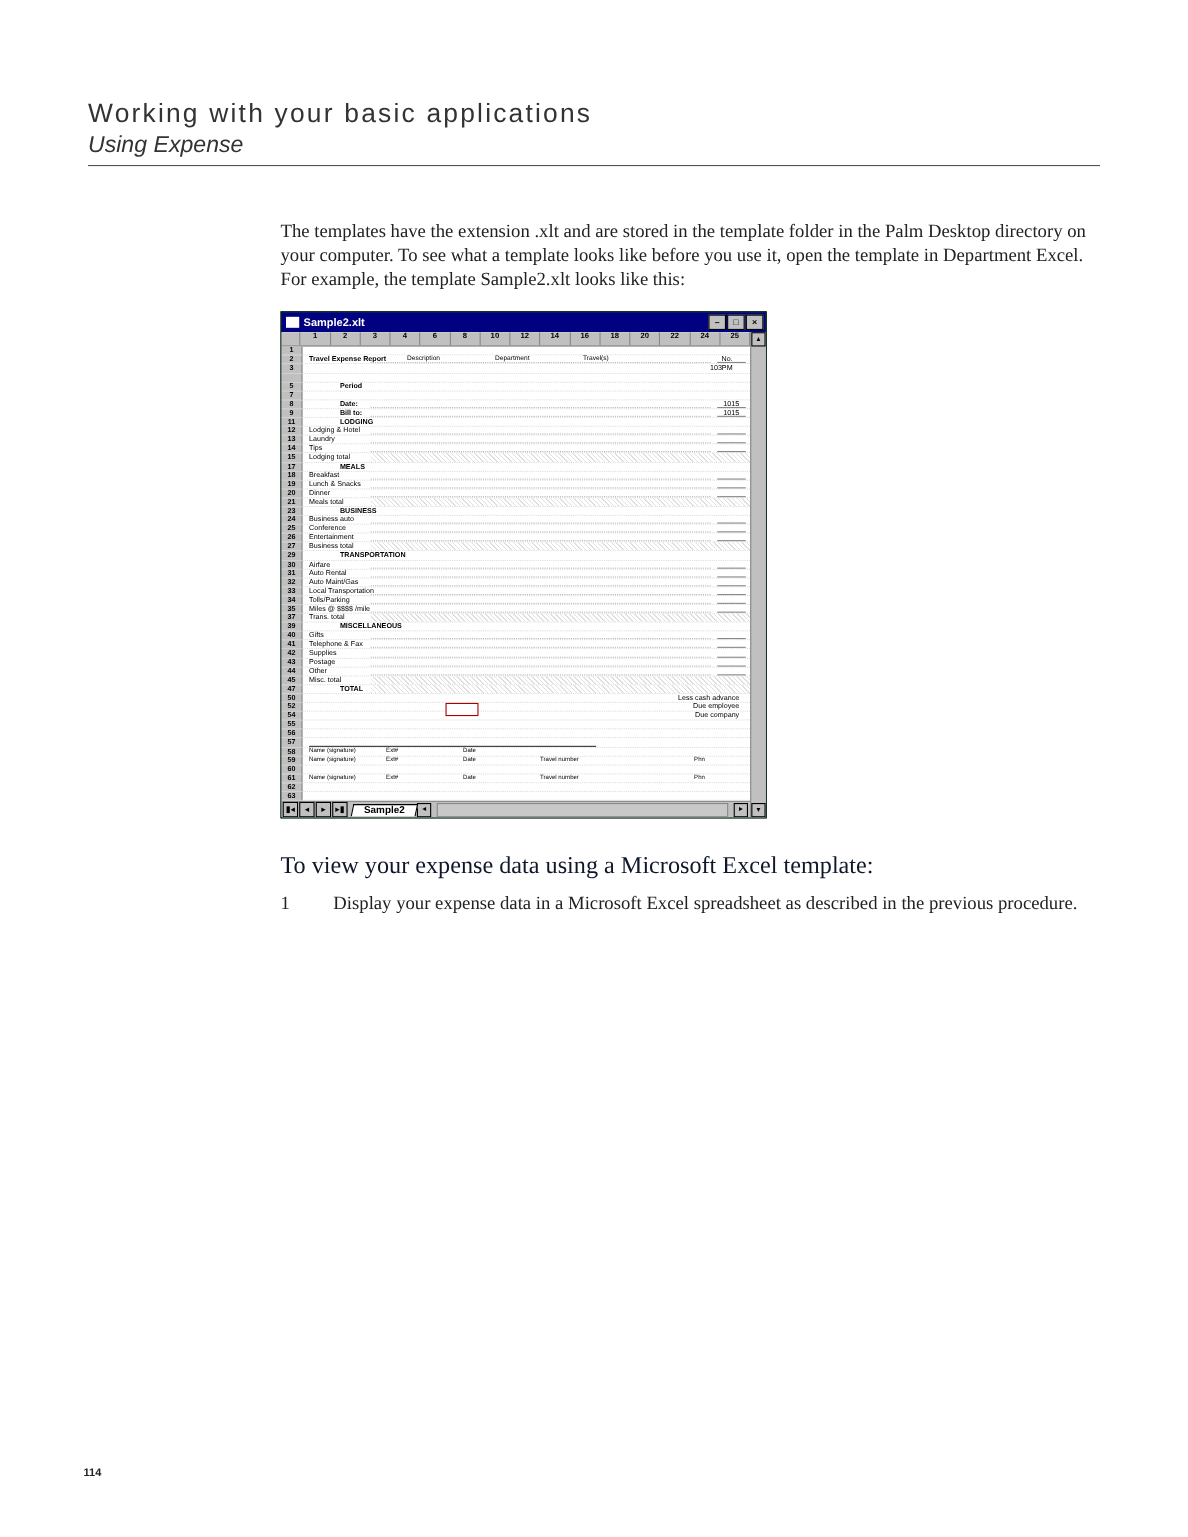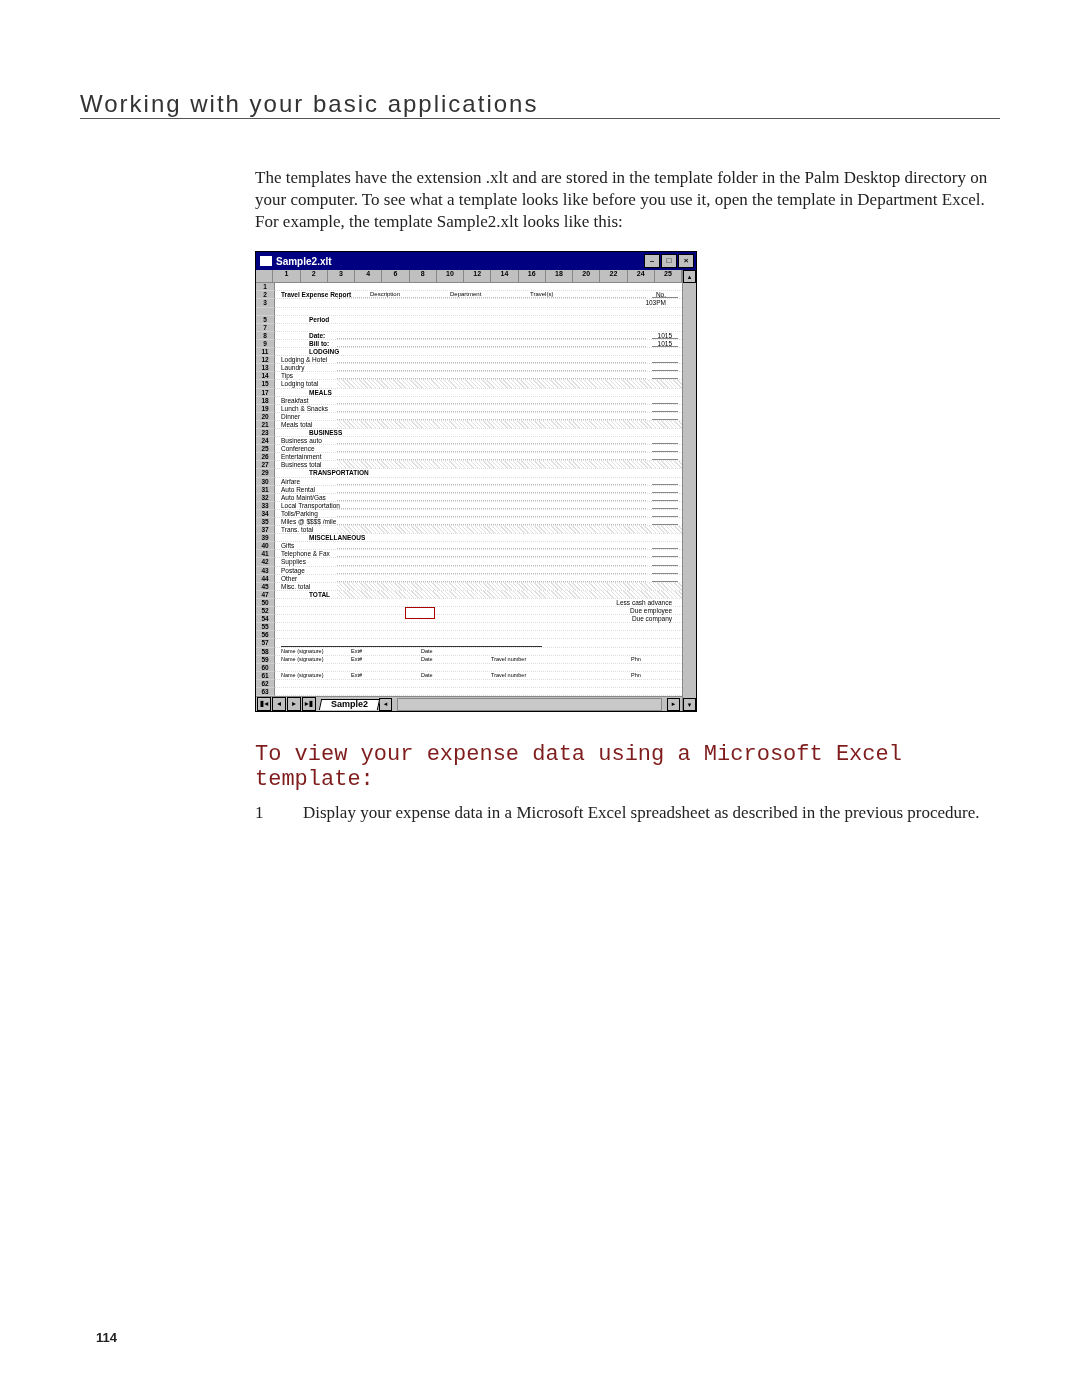--- a/index.html
+++ b/index.html
@@ -247,50 +247,51 @@
   .hscroll .track {
     flex: 1;
     height: 11px;
     background: #c8c8c8;
     border: 1px solid #888;
     margin: 0 4px;
   }
   .hscroll .arrow { width: 11px; height: 11px; }
 
   h3.subheading {
-    font-family: Liberation Mono, monospace;
+    font-family: Liberation Serif, serif;
     font-size: 22px;
     font-weight: 400;
-    color: #7f1d1d;
+    color: #0f172a;
     margin: 0 0 10px 0;
   }
   .step-row {
     display: flex;
     font-size: 17px;
     line-height: 1.3;
   }
   .step-num {
     width: 48px;
     flex-shrink: 0;
   }
   .page-num {
     position: absolute;
-    left: 96px;
+    left: 76px;
     bottom: 52px;
     font-family: "Segoe UI", Arial, sans-serif;
-    font-size: 13px;
+    font-size: 10px;
     font-weight: bold;
   }
 </style>
 </head>
 <body>
 
 <div class="page">
 
   <h1 class="header-title">Working with your basic applications</h1>
+  <div class="header-subtitle">Using Expense</div>
   <hr class="header-rule">
 
   <div class="content">
 
 
     <p class="body-text">The templates have the extension .xlt and are stored in the template folder in the Palm Desktop directory on your computer. To see what a template looks like before you use it, open the template in Department Excel. For example, the template Sample2.xlt looks like this:</p>
 
     <div class="figure-wrap">
       <div class="excel-window">
         <div class="excel-titlebar">

